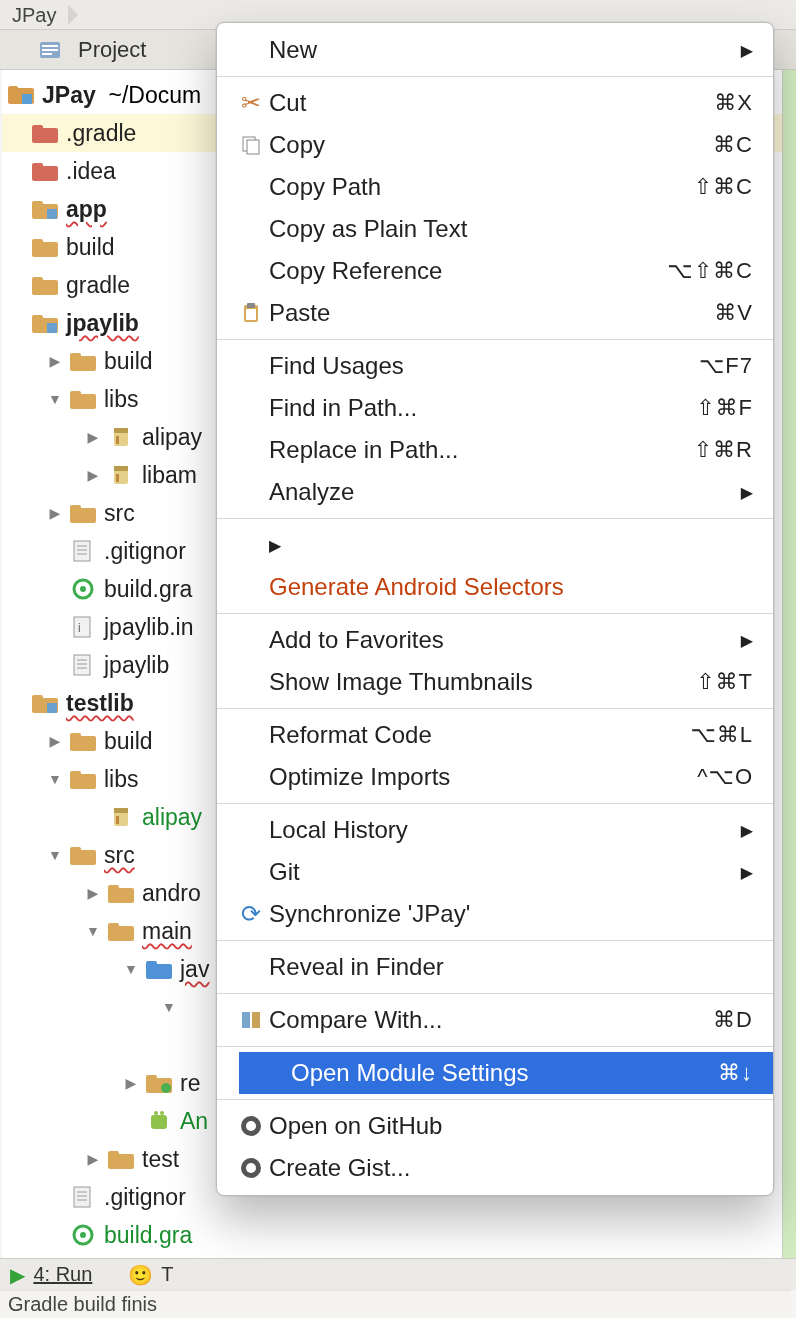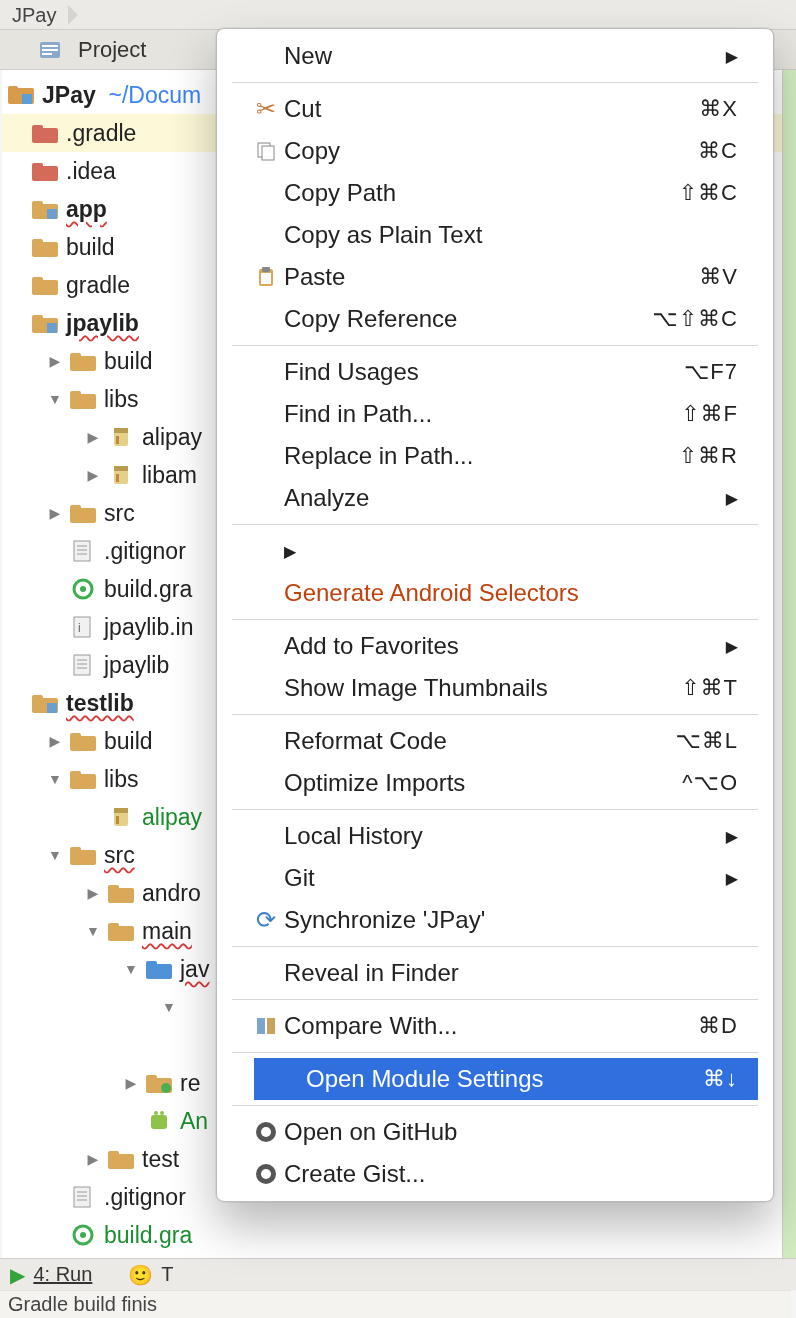--- a/index.html
+++ b/index.html
@@ -108,27 +108,27 @@
   
   .gutter {
     position: absolute; right: 0; top: 70px; bottom: 60px; width: 14px;
     background: #d2ecc0; border-left: 1px solid #cfcdc8;
   }
 
   
   .menu {
     position: absolute;
     left: 216px;
-    top: 28px;
+    top: 22px;
     width: 558px;
     background: #fff;
     border: 1px solid #bcbcbc;
     border-radius: 8px;
     box-shadow: 0 24px 48px rgba(0,0,0,.28), 0 0 0 1px rgba(0,0,0,.05);
-    padding: 6px 15px;
+    padding: 6px 0;
     z-index: 50;
   }
   .menu-item {
     display: flex; align-items: center;
     height: 42px;
     padding: 0 20px 0 16px;
     font-size: 24px;
     color: #222;
   }
   .menu-item .micon {
@@ -174,21 +174,21 @@
   <div class="row" style="padding-left:6px">
     <span class="icon">
       <svg viewBox="0 0 26 22">
           <rect x="0" y="4" width="26" height="16" fill="#d79b4b" rx="2"></rect>
           <rect x="0" y="2" width="10" height="6" fill="#d79b4b" rx="2"></rect>
           <rect x="14" y="10" width="10" height="10" fill="#5aa0d6"></rect>
         </svg>
     </span>
     <span class="label bold"><span>JPay</span></span>
     <span>&nbsp;&nbsp;</span>
-    <span class="label" style="color:#3b82f6">~/Docum</span>
+    <span class="label" style="color:#000000">~/Docum</span>
   </div>
   <div id="treeRows">
       <div class="row sel">
         <span class="tri spacer">▶</span>
         <span class="icon">
           <svg viewBox="0 0 26 22">
             <rect x="0" y="6" width="26" height="15" fill="#d46a5a" rx="2"></rect>
             <rect x="0" y="3" width="11" height="7" fill="#d46a5a" rx="2"></rect>
           </svg>
         </span>
@@ -560,36 +560,36 @@
       <span class="mkey">⌘C</span>
     </div>
     <div class="menu-item">
       <span class="micon"></span>
       <span class="mtext">Copy Path</span>
       <span class="mkey">⇧⌘C</span>
     </div>
     <div class="menu-item">
       <span class="micon"></span>
       <span class="mtext">Copy as Plain Text</span>
+    </div>
+    <div class="menu-item">
+      <span class="micon"></span>
+      <span class="mtext">Copy Reference</span>
+      <span class="mkey">⌥⇧⌘C</span>
     </div>
     <div class="menu-item">
       <span class="micon">
         <svg width="22" height="22" viewBox="0 0 22 22">
           <rect x="4" y="3" width="14" height="17" fill="#d9a858" rx="2"></rect>
           <rect x="7" y="1" width="8" height="5" fill="#888" rx="1"></rect>
           <rect x="6" y="7" width="10" height="11" fill="#fff"></rect>
         </svg>
       </span>
       <span class="mtext">Paste</span>
       <span class="mkey">⌘V</span>
-    </div>
-    <div class="menu-item">
-      <span class="micon"></span>
-      <span class="mtext">Copy Reference</span>
-      <span class="mkey">⌥⇧⌘C</span>
     </div>
     <div class="menu-sep"></div>
     <div class="menu-item">
       <span class="micon"></span>
       <span class="mtext">Find Usages</span>
       <span class="mkey">⌥F7</span>
     </div>
     <div class="menu-item">
       <span class="micon"></span>
       <span class="mtext">Find in Path...</span>

